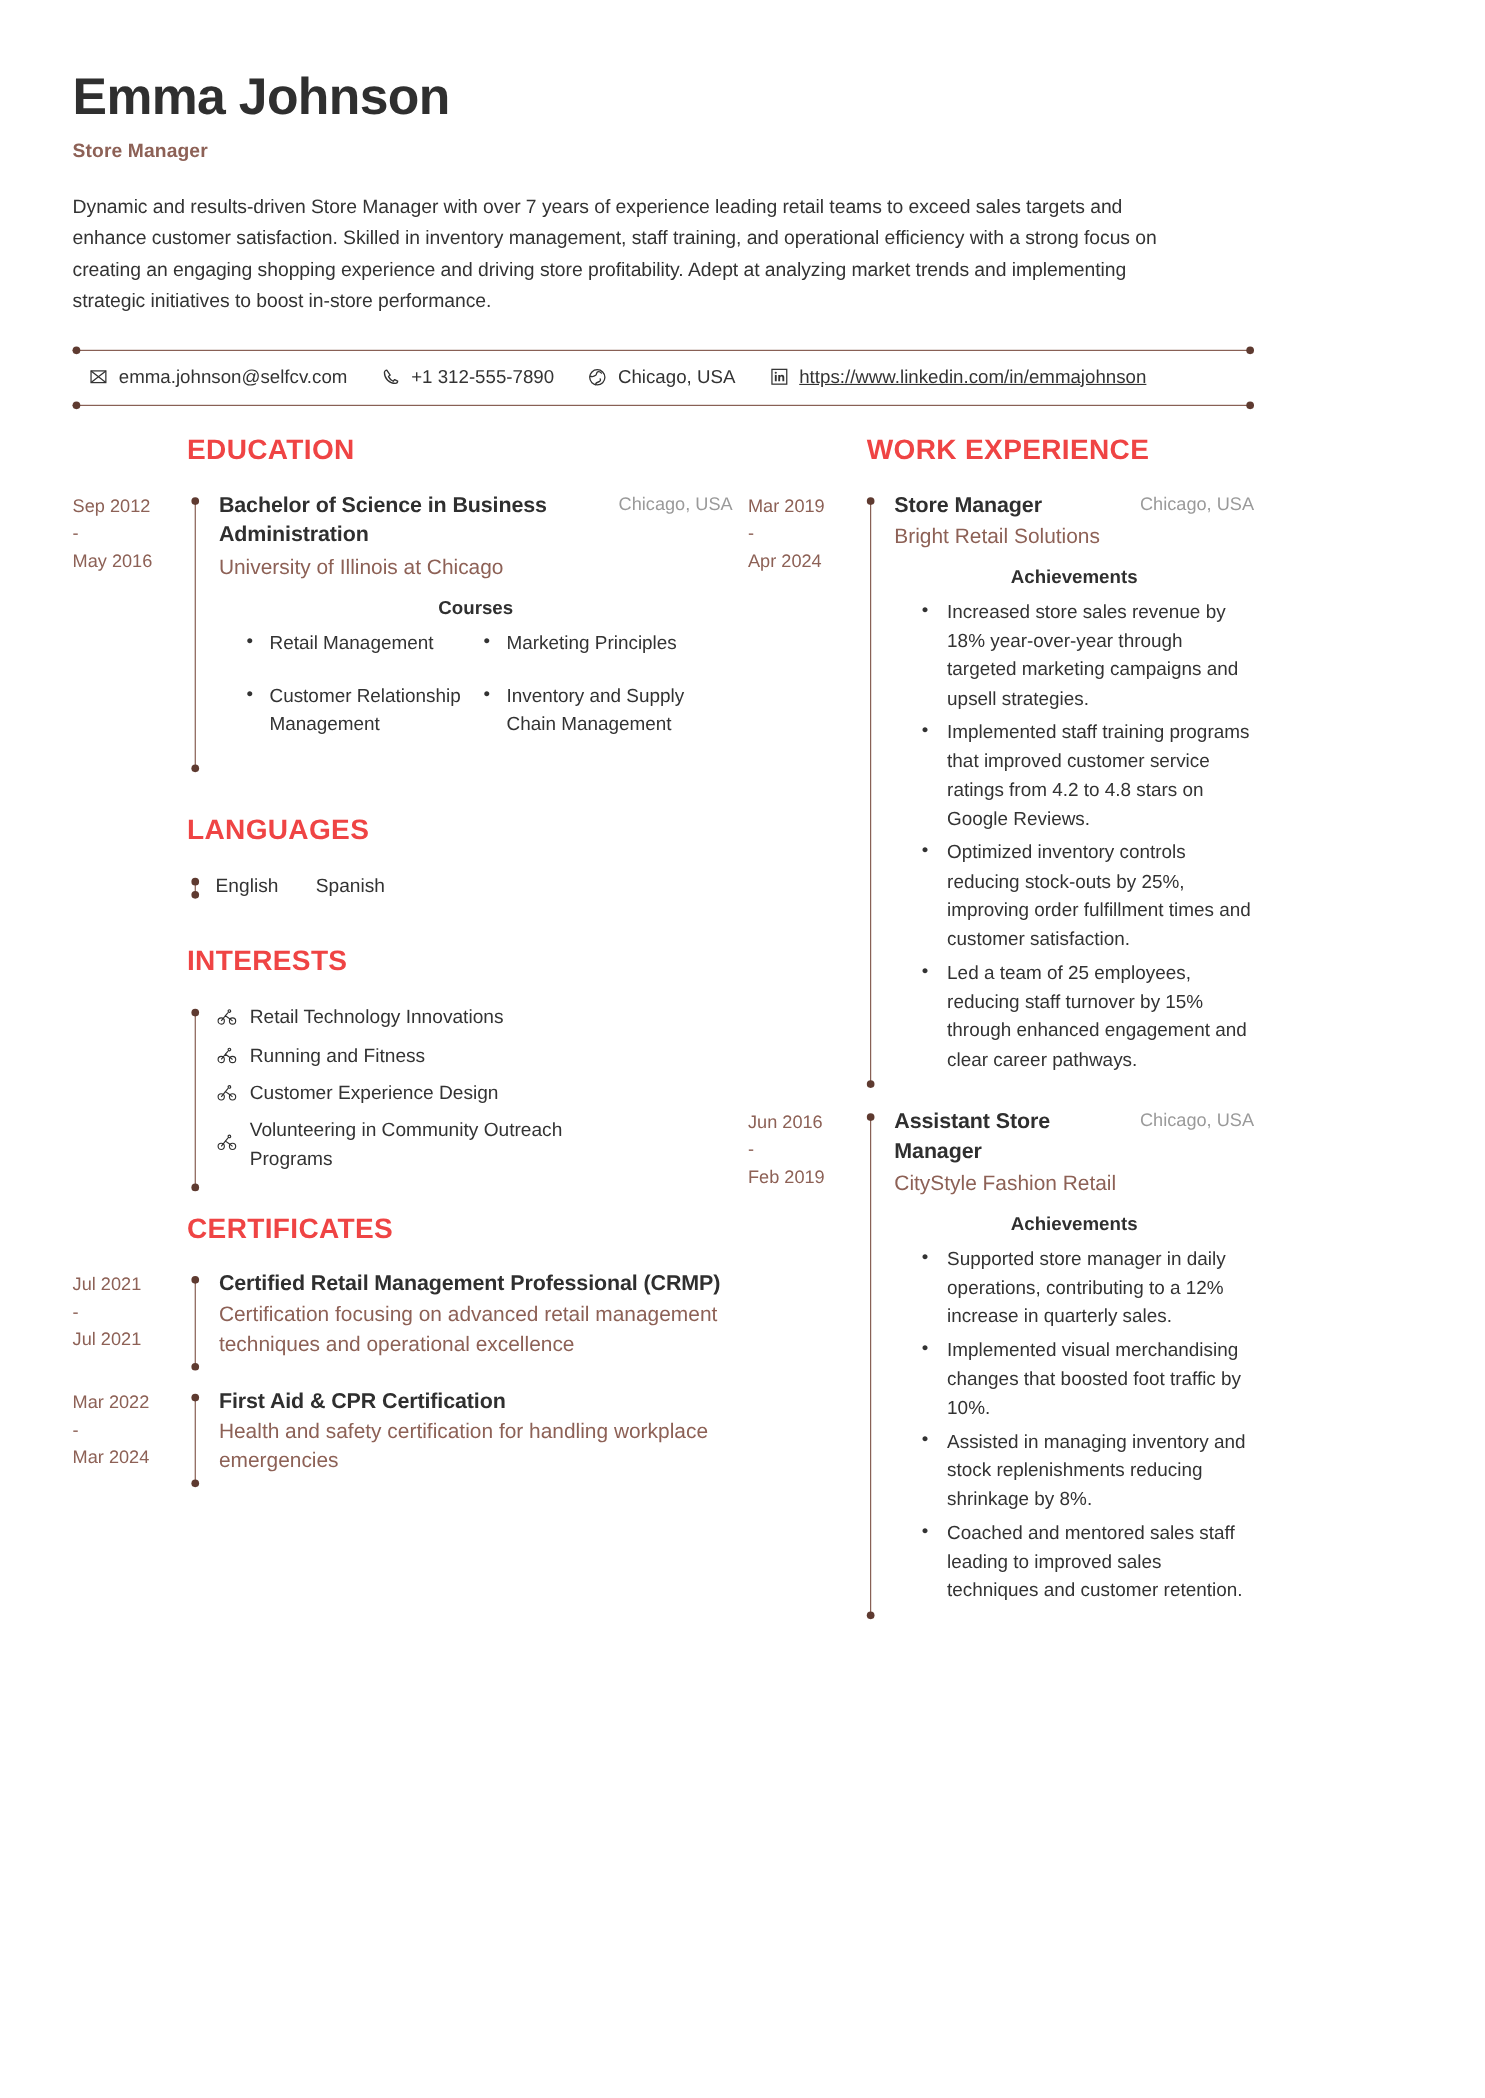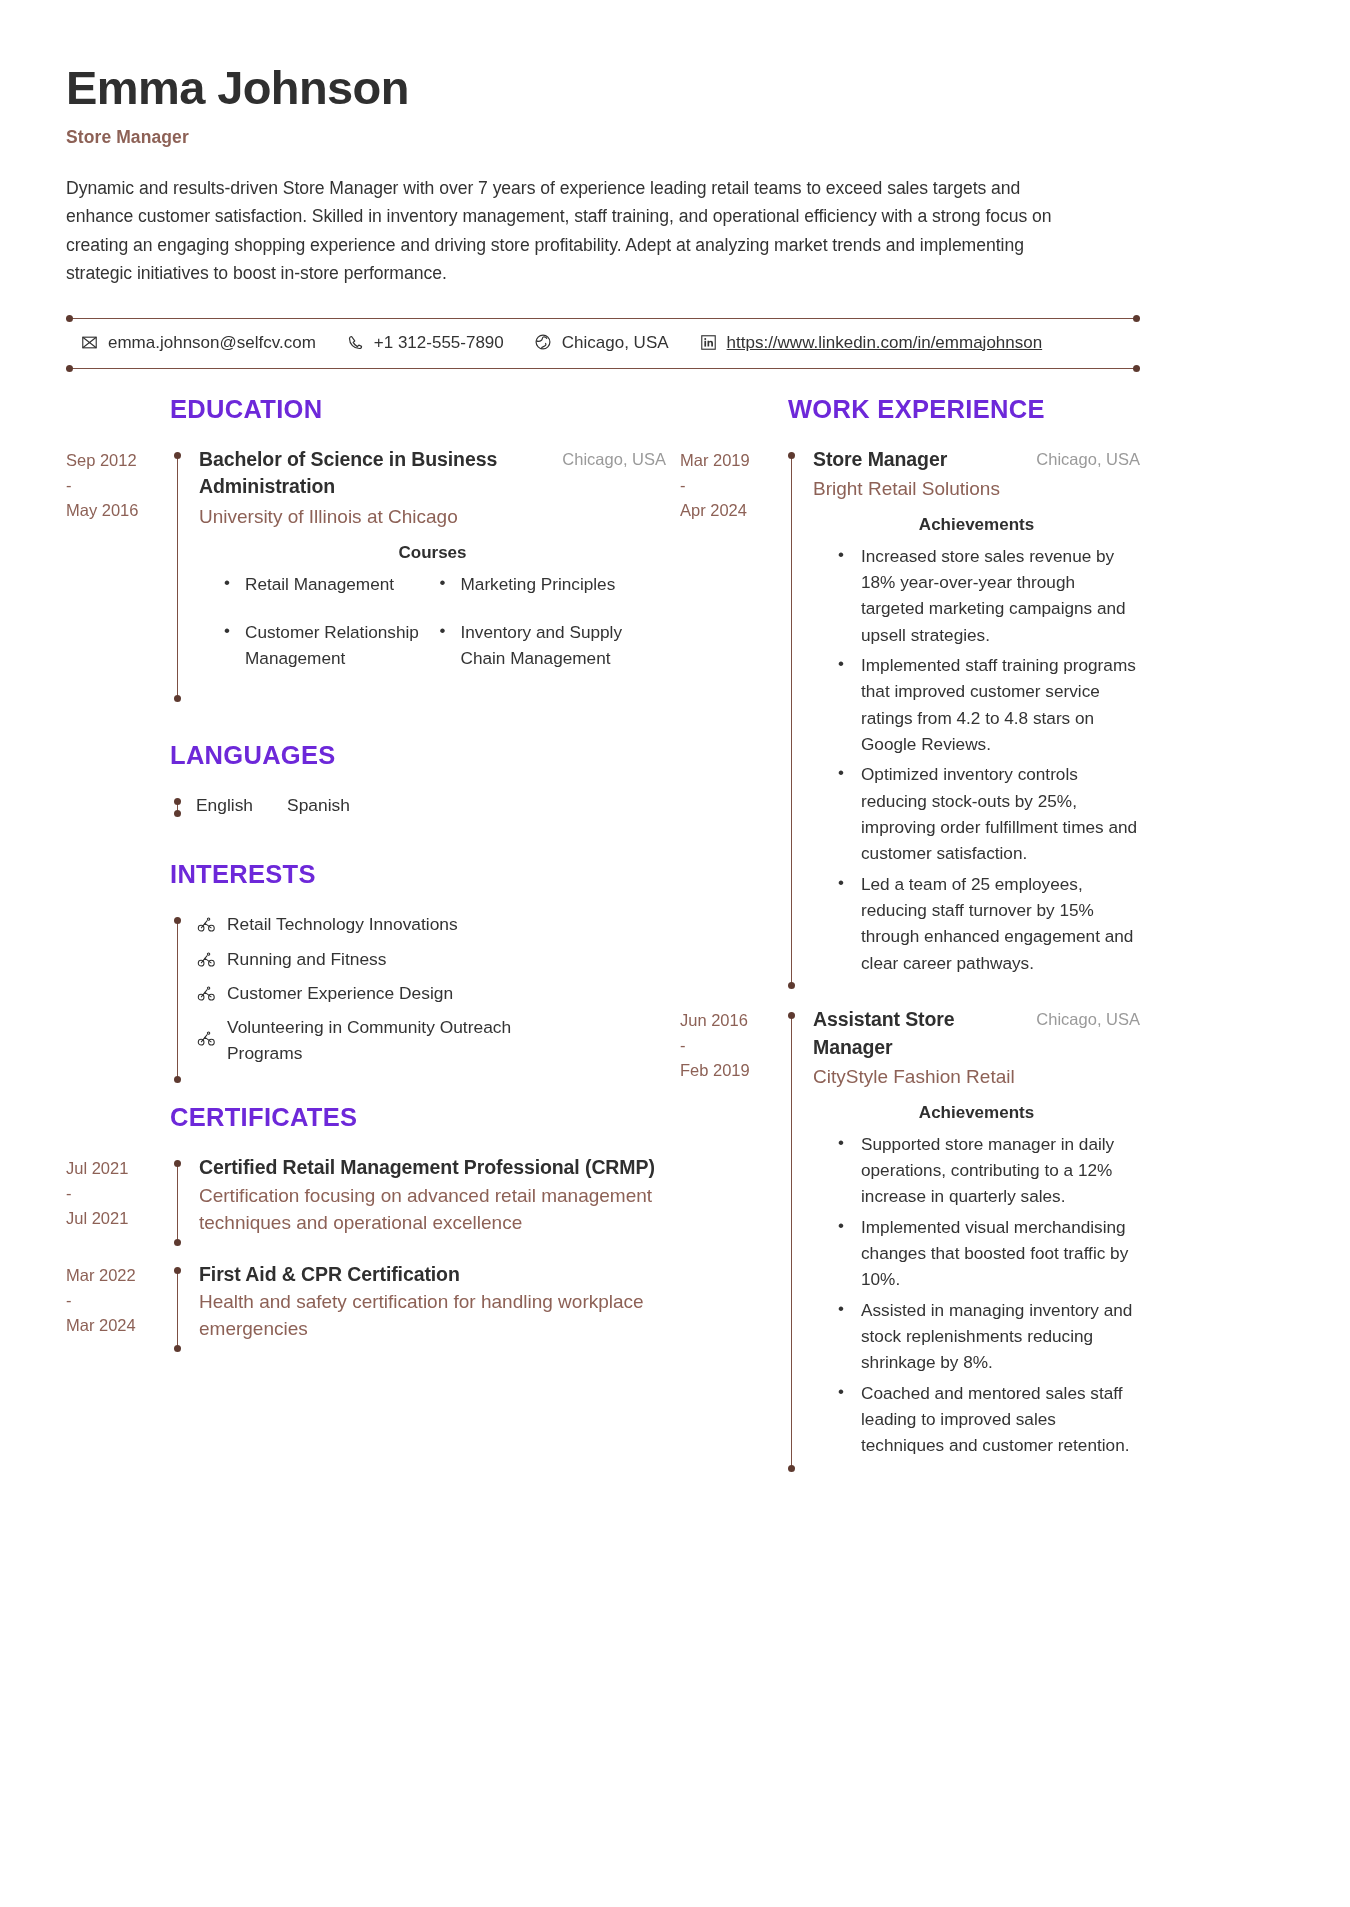--- a/index.html
+++ b/index.html
@@ -65,20 +65,21 @@
 
   .contact-row {
     display: flex;
     align-items: center;
     gap: 30px;
     padding: 14px 14px 15px 14px;
     flex-wrap: wrap;
   }
   .contact-item {
     display: flex;
+    align-items: center;
     gap: 9px;
     font-size: 17px;
     color: #333333;
     white-space: nowrap;
   }
   .contact-item .ico {
     display: inline-flex;
     align-items: center;
     justify-content: center;
     width: 19px; height: 19px;
@@ -94,21 +95,21 @@
     align-items: flex-start;
   }
   .col-left  { width: 600px; flex: 0 0 600px; }
   .col-right { flex: 1 1 auto; padding-left: 14px; }
 
   .section { margin-bottom: 8px; }
   .section-title {
     font-size: 25.5px;
     font-weight: bold;
     letter-spacing: 0.3px;
-    color: #6d28d9;
+    color: #ef4444;
     text-transform: uppercase;
     padding-left: 104px;
     margin-bottom: 22px;
   }
   .col-right .section-title { padding-left: 108px; }
 
   
   .entry {
     display: flex;
     align-items: stretch;

